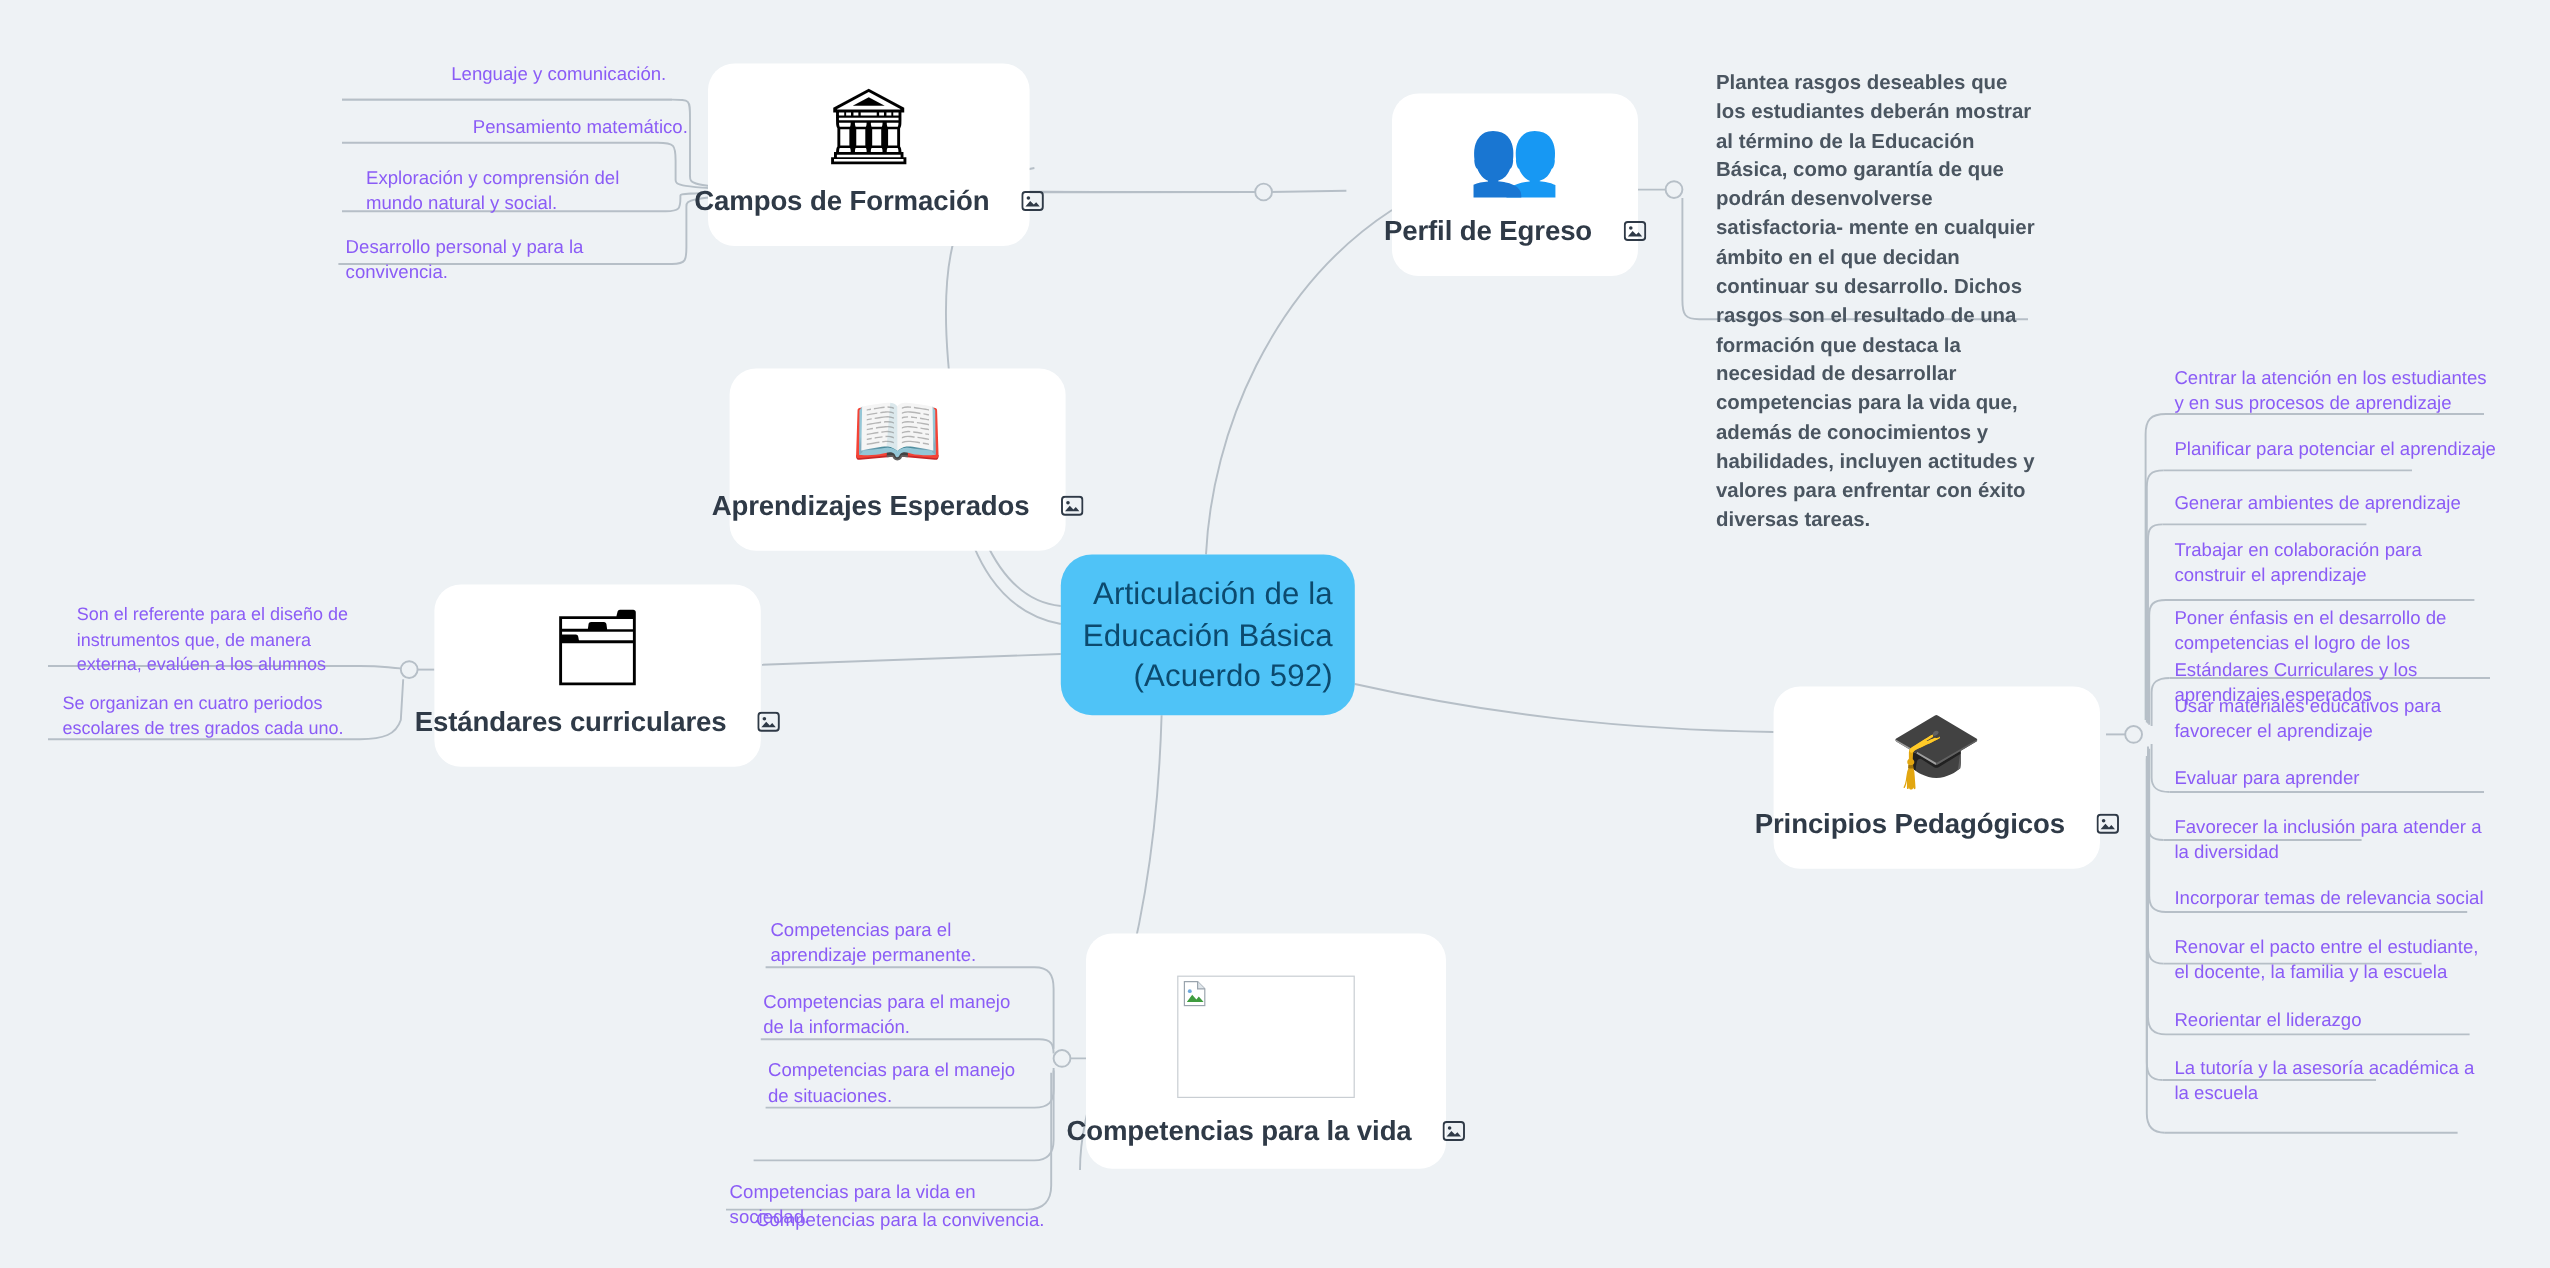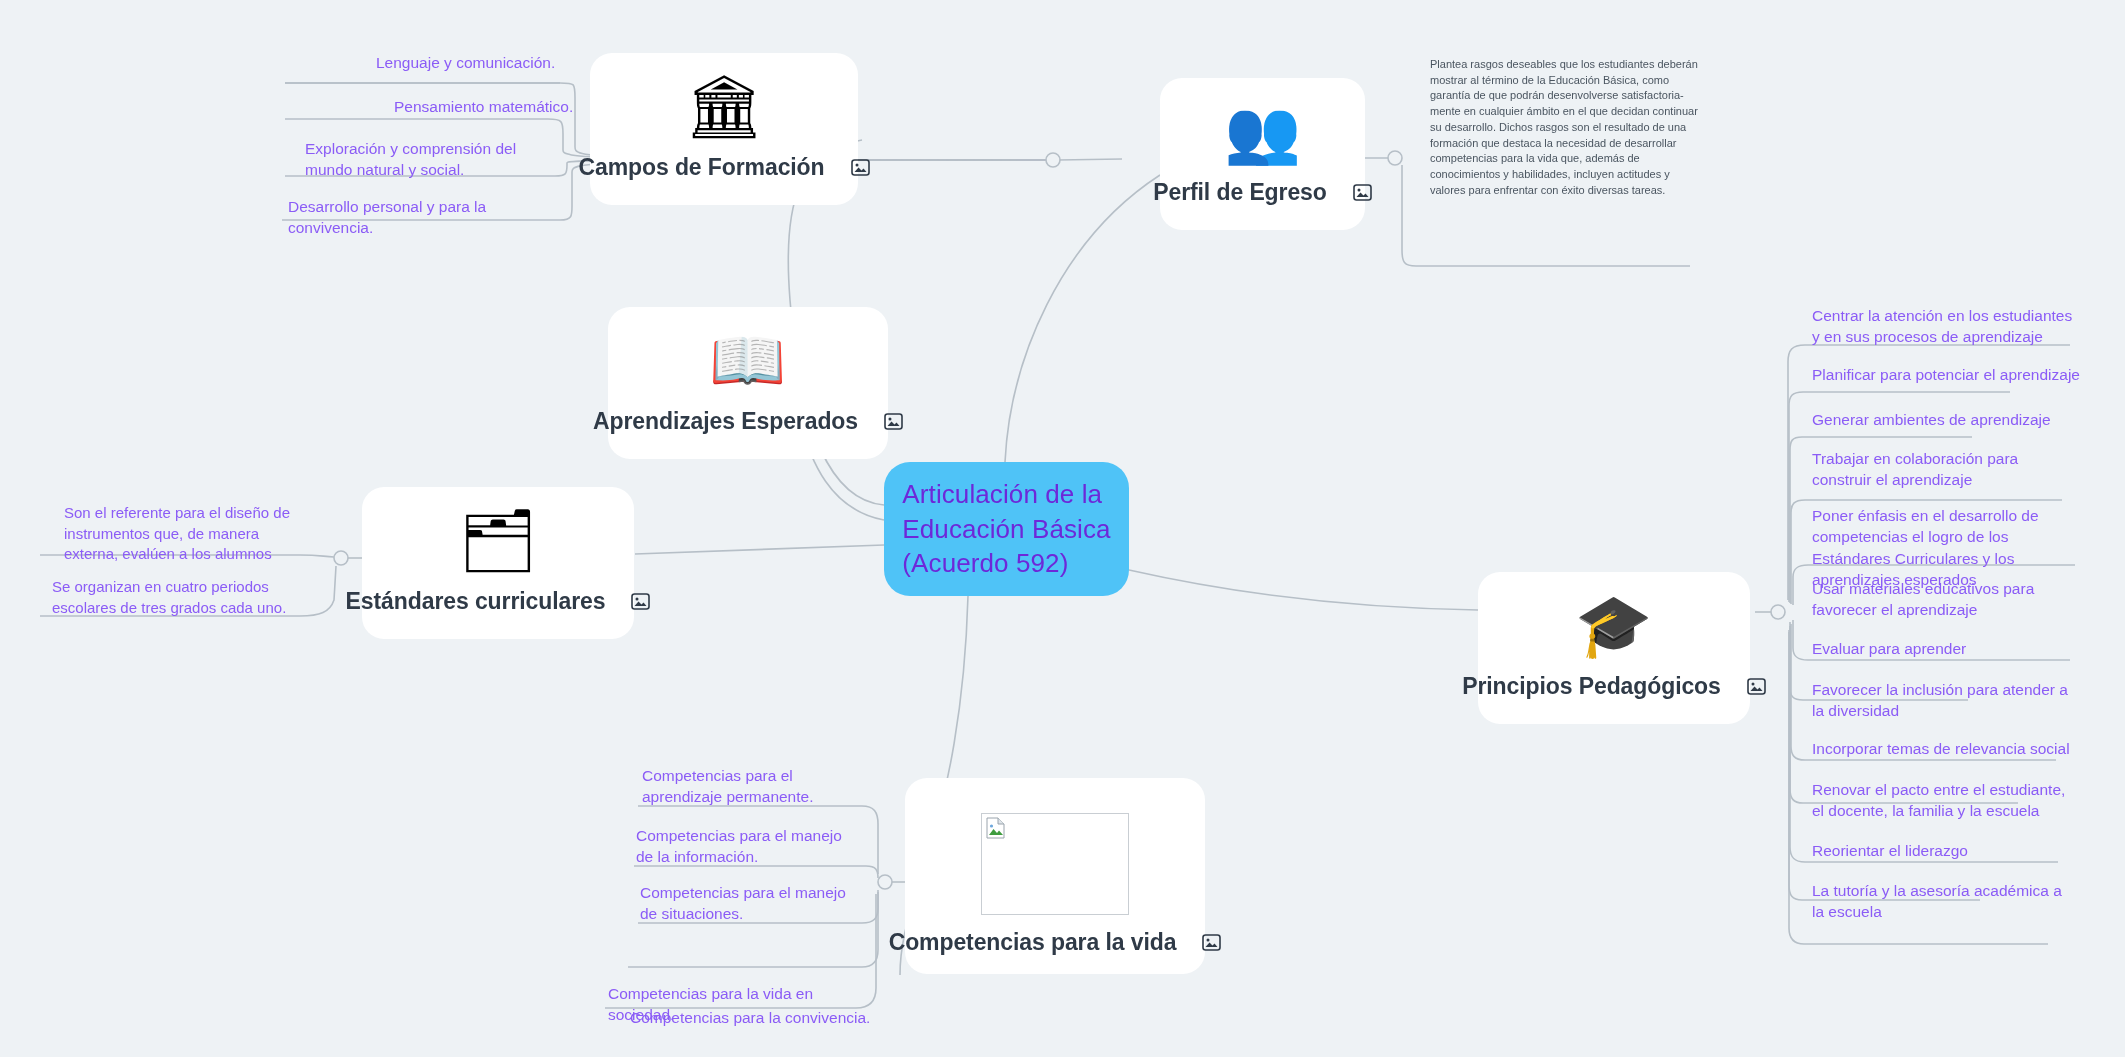--- a/index.html
+++ b/index.html
@@ -26,24 +26,24 @@
   .center-node {
     position: absolute;
     left: 884px; top: 462px;
     width: 245px; height: 134px;
     background: #4fc3f7;
     border-radius: 26px;
     display: flex; align-items: center; justify-content: center;
     z-index: 6;
   }
   .center-node .ctext {
-    color: #6d28d9;
+    color: #0c4a6e;
     font-size: 26px;
     line-height: 1.33;
-    text-align: left;
+    text-align: right;
     font-weight: 400;
     letter-spacing: .1px;
     padding: 0 10px;
     white-space: pre-line;
   }
 
   
   .card {
     position: absolute;
     background: #ffffff;
@@ -93,24 +93,25 @@
     font-size: 15.5px;
     line-height: 1.38;
     z-index: 4;
   }
   .leaf.small { font-size: 15px; }
 
   
   .para {
     position: absolute;
     color: #4a5560;
-    font-size: 11px;
+    font-size: 17px;
     line-height: 1.43;
     width: 268px;
     z-index: 4;
+    font-weight: bold;
   }
 </style>
 </head>
 <body>
 
 <div id="canvas">
 
   <svg id="wires" viewBox="0 0 2125 1057" xmlns="http://www.w3.org/2000/svg">
     <g fill="none" stroke="#b6bfc7" stroke-width="1.6">
 

